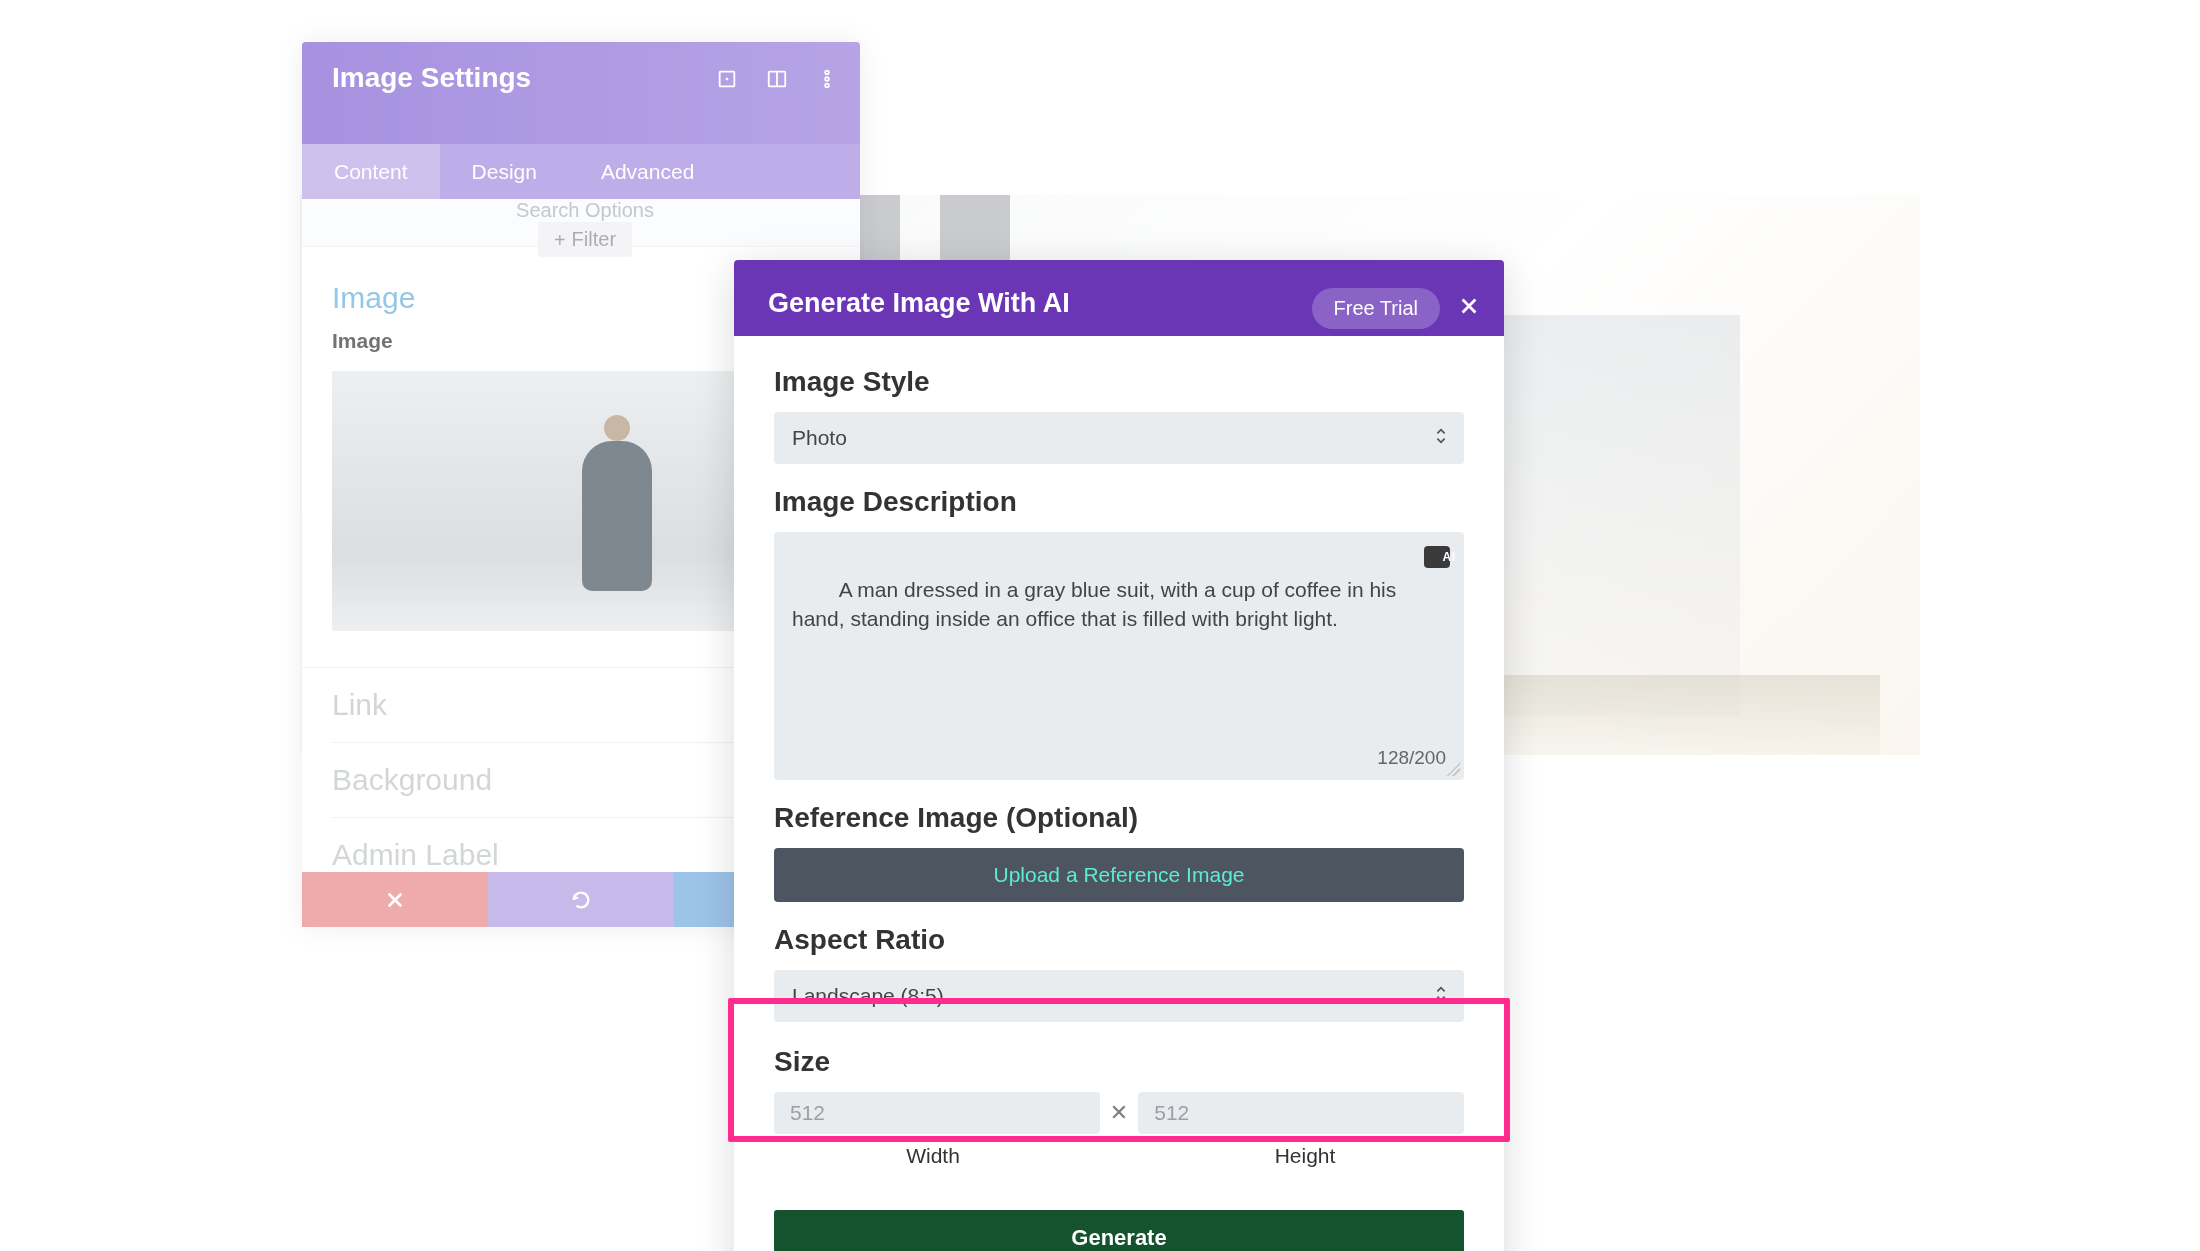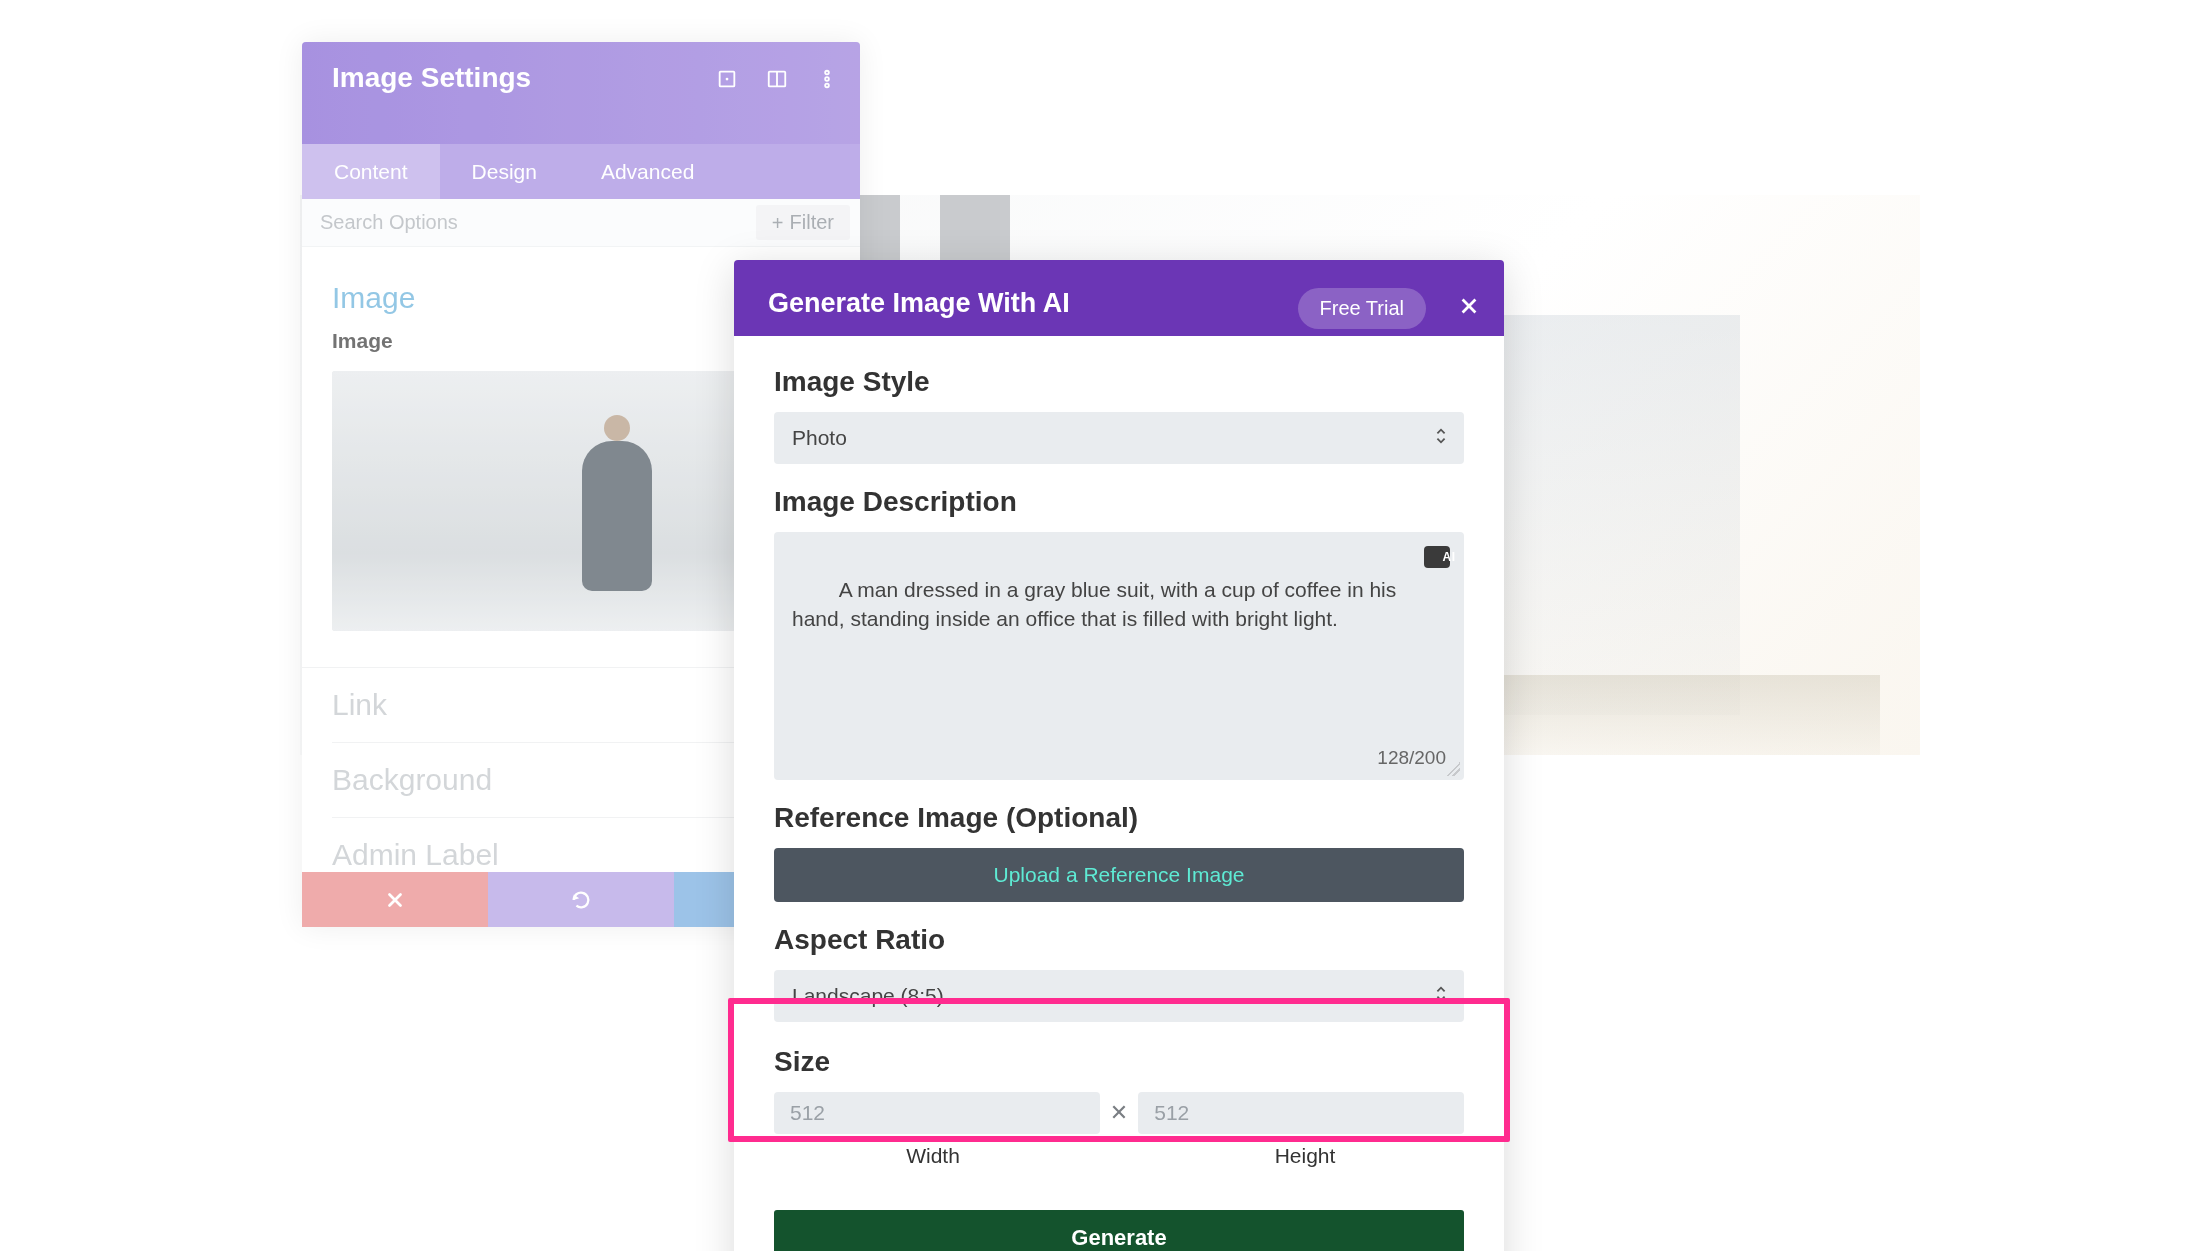--- a/index.html
+++ b/index.html
@@ -126,20 +126,21 @@
   .sp-search {
     display: flex;
     align-items: center;
     justify-content: space-between;
     height: 48px;
     background: #fafbfc;
     border-bottom: 1px solid #eef0f2;
     padding: 0 10px 0 18px;
     font-size: 20px;
     color: #b0b5ba;
+    flex-direction: column;
   }
   .sp-filter {
     display:flex; align-items:center; gap:6px;
     background: #f0f1f3;
     color: #8e939a;
     padding: 6px 16px;
     border-radius: 3px;
     font-size: 20px;
   }
   .sp-filter .plus { font-size: 20px; line-height: 1;}
@@ -226,21 +227,21 @@
     height: 76px;
     background: #6b36b5;
     color: #fff;
     display: flex;
     align-items: center;
     justify-content: space-between;
     padding: 11px 24px 0 34px;
     border-radius: 4px 4px 0 0;
   }
   .ai-title { font-size: 27px; font-weight: 600; }
-  .ai-header-right { display:flex; align-items:center; gap: 32px; margin-top: 10px;}
+  .ai-header-right { display:flex; align-items:center; gap: 18px; margin-top: 10px;}
   .ft-pill {
     background: rgba(255,255,255,0.22);
     color: #fff;
     font-size: 20px;
     padding: 9px 22px;
     border-radius: 999px;
   }
   .ai-close svg { width:22px; height:22px; stroke:#fff; stroke-width:3; fill:none;}
 
   .ai-body {

